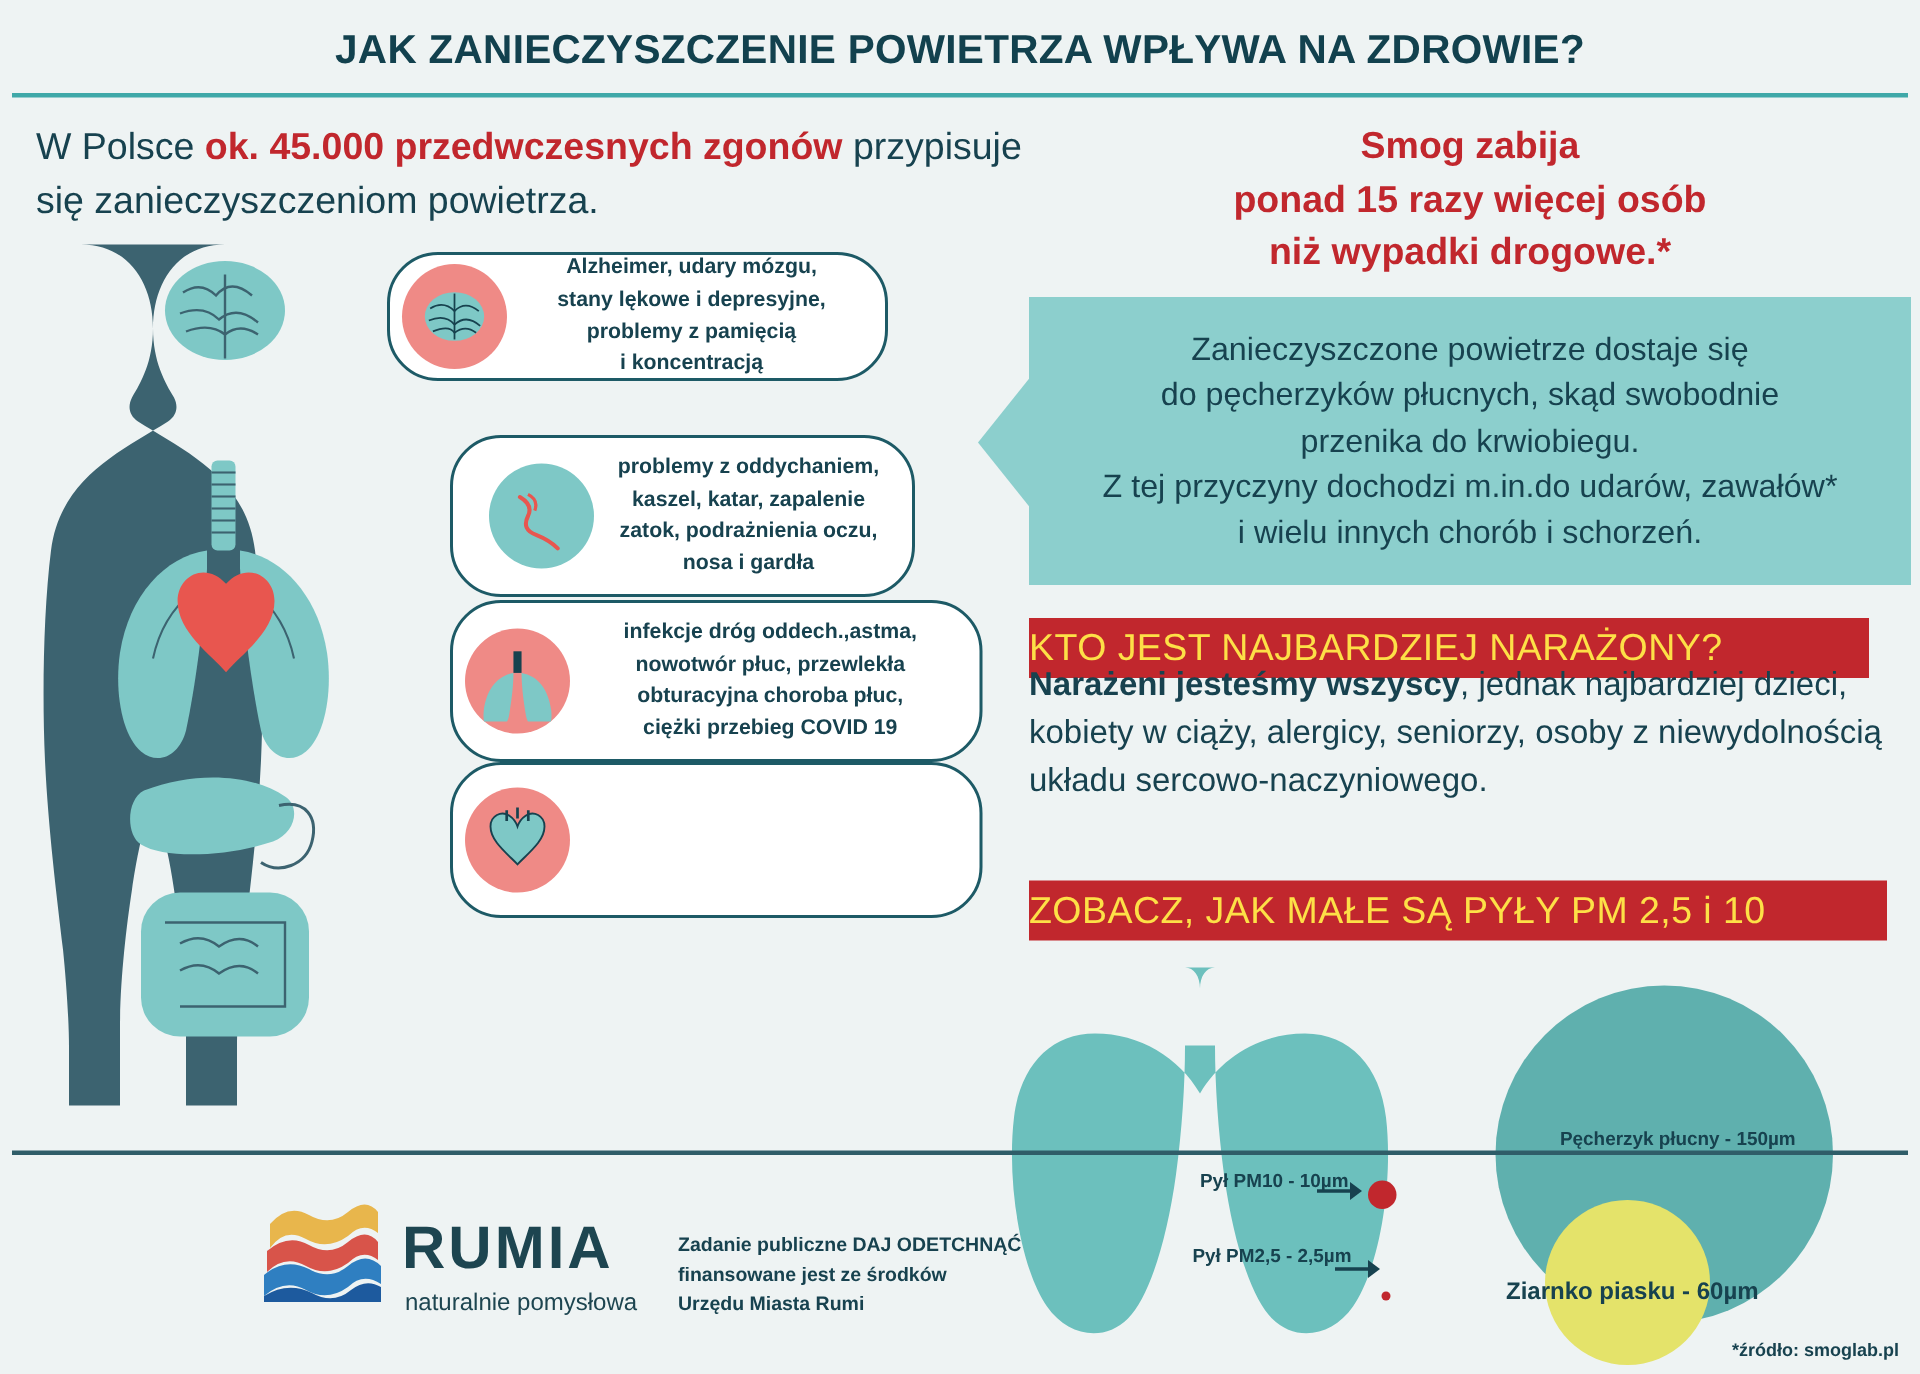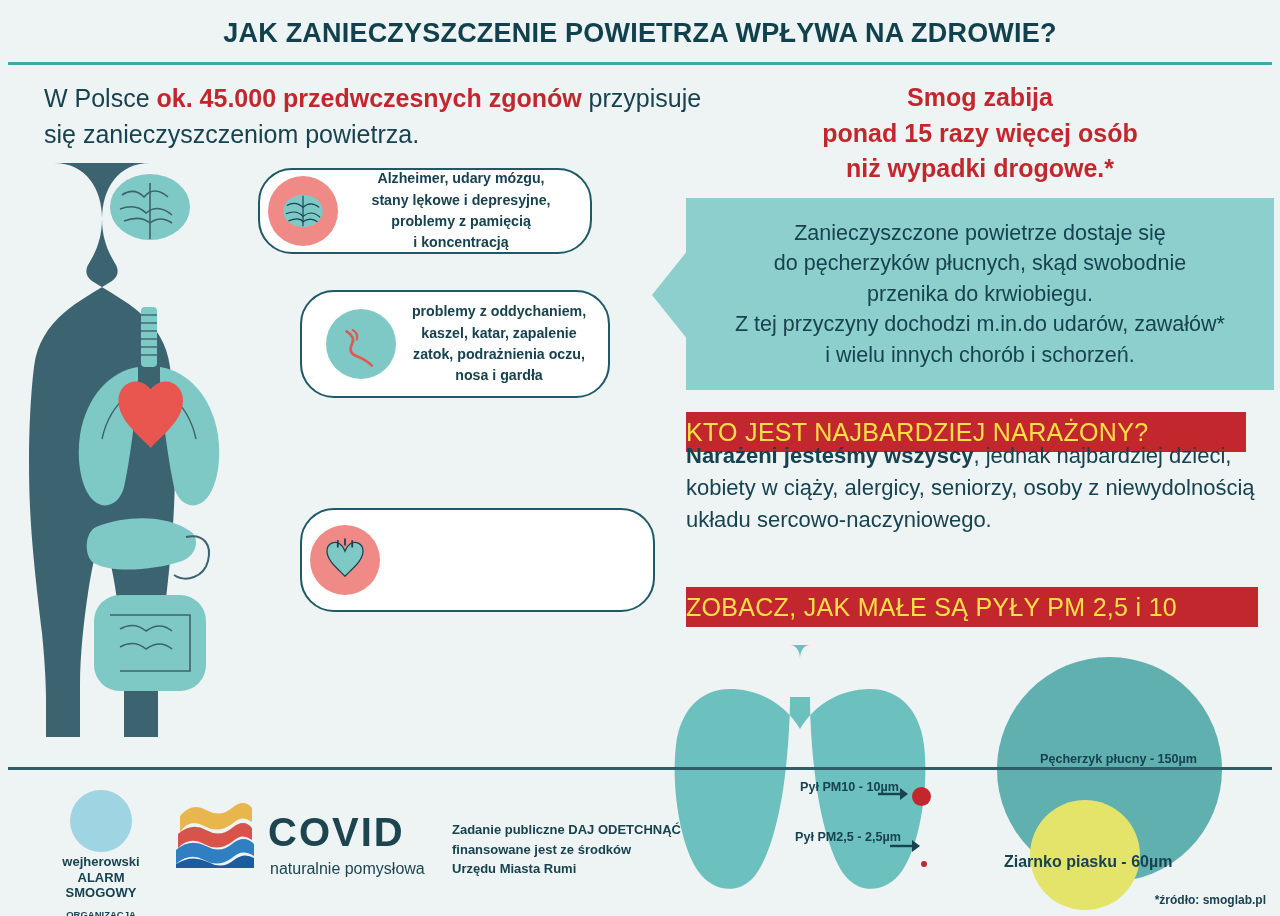--- a/index.html
+++ b/index.html
@@ -24,21 +24,21 @@
   .rule {
     position:absolute; left:8px; width:1264px; height:3px;
     background:#3fa8a8;
   }
   .rule.top { top:62px; }
   .rule.bottom { top:767px; background:#2f5d68; height:3px; }
 
   
   .intro {
     position:absolute; left:24px; top:80px; width:660px;
-    font-size:25px; line-height:1.45; color:#17424f;margin-left:20px;
+    font-size:25px; line-height:1.45; color:#17424f;
   }
   .intro .red { color:#c1272d; font-weight:bold; }
 
   
   .smog-head {
     position:absolute; left:686px; top:80px; width:588px;
     text-align:center; color:#c1272d; font-weight:bold;
     font-size:25px; line-height:1.42;
   }
 
@@ -279,20 +279,33 @@
         <path d="M14 16 q10 6 6 14 q-5 10 6 14 q10 4 16 10" stroke="#e8564f" stroke-width="3" fill="none" stroke-linecap="round"></path>
         <path d="M20 14 q8 4 5 12" stroke="#e8564f" stroke-width="2.4" fill="none"></path>
       </svg>
     </div>
     <div class="ctext" style="white-space:pre-line;">problemy z oddychaniem,
 kaszel, katar, zapalenie
 zatok, podrażnienia oczu,
 nosa i gardła</div>
   </div>
 
+  <div class="card c3">
+    <div class="bubble red">
+      <svg viewBox="0 0 60 60" width="54" height="54">
+        <rect x="27" y="8" width="6" height="16" fill="#17424f"></rect>
+        <path d="M27 24 c-12 2 -20 12 -22 28 c-1 10 2 16 7 16 c6 0 11 -6 12 -14 c2 -12 3 -22 3 -30 z" fill="#7ec8c6"></path>
+        <path d="M33 24 c12 2 20 12 22 28 c1 10 -2 16 -7 16 c-6 0 -11 -6 -12 -14 c-2 -12 -3 -22 -3 -30 z" fill="#7ec8c6"></path>
+      </svg>
+    </div>
+    <div class="ctext" style="white-space:pre-line;">infekcje dróg oddech.,astma,
+nowotwór płuc, przewlekła
+obturacyjna choroba płuc,
+ciężki przebieg COVID 19</div>
+  </div>
 
   <div class="card c4">
     <div class="bubble red">
       <svg viewBox="0 0 60 60" width="54" height="54">
         <path d="M30 48 c-10 -10 -20 -18 -20 -28 c0 -8 8 -12 14 -8 c3 2 5 5 6 8 c1 -3 3 -6 6 -8 c6 -4 14 0 14 8 c0 10 -10 18 -20 28 z" fill="#7ec8c6" stroke="#17424f" stroke-width="1.4"></path>
         <path d="M22 16 v-8 M30 14 v-8 M38 16 v-8" stroke="#17424f" stroke-width="2"></path>
       </svg>
     </div>
   </div>
 
@@ -317,37 +330,29 @@
 
   <div class="circle-alveolus"></div>
   <div class="circle-sand"></div>
   <div class="lbl-alveolus">Pęcherzyk płucny - 150µm</div>
   <div class="lbl-sand">Ziarnko piasku - 60µm</div>
 
   <div class="source">*źródło: smoglab.pl</div>
 
   <div class="rule bottom"></div>
 
-  <div class="logo-wejher">
-    <div class="circ"></div>
-    <div class="l1" style="white-space:pre-line;">wejherowski
-ALARM
-SMOGOWY</div>
-    <div class="l2" style="white-space:pre-line;">ORGANIZACJA
-EKOLOGICZNA</div>
-  </div>
 
   <div class="logo-rumia">
     <svg width="86" height="72" viewBox="0 0 86 72">
       <path d="M8 16 q12 -14 26 -6 q14 8 26 -2 q12 -10 20 0 l0 14 q-10 -8 -20 2 q-14 10 -28 2 q-14 -8 -24 6 z" fill="#e8b64c"></path>
       <path d="M6 34 q14 -12 28 -4 q14 8 26 -2 q12 -10 20 0 l0 12 q-10 -8 -20 2 q-14 10 -28 2 q-14 -8 -26 4 z" fill="#d8544a"></path>
       <path d="M4 50 q14 -12 30 -4 q14 8 26 -2 q12 -10 22 0 l0 12 q-12 -8 -22 2 q-14 10 -28 2 q-14 -8 -28 4 z" fill="#2f7fc1"></path>
       <path d="M4 64 q16 -10 32 -2 q14 8 26 -2 q10 -8 20 -2 l0 10 l-78 0 z" fill="#1d5a9e"></path>
     </svg>
-    <div class="name">COVID</div>
+    <div class="name">RUMIA</div>
     <div class="sub">naturalnie pomysłowa</div>
   </div>
 
   <div class="fund" style="white-space:pre-line;">Zadanie publiczne DAJ ODETCHNĄĆ
 finansowane jest ze środków
 Urzędu Miasta Rumi</div>
 
 </div>
 
 </body></html>

